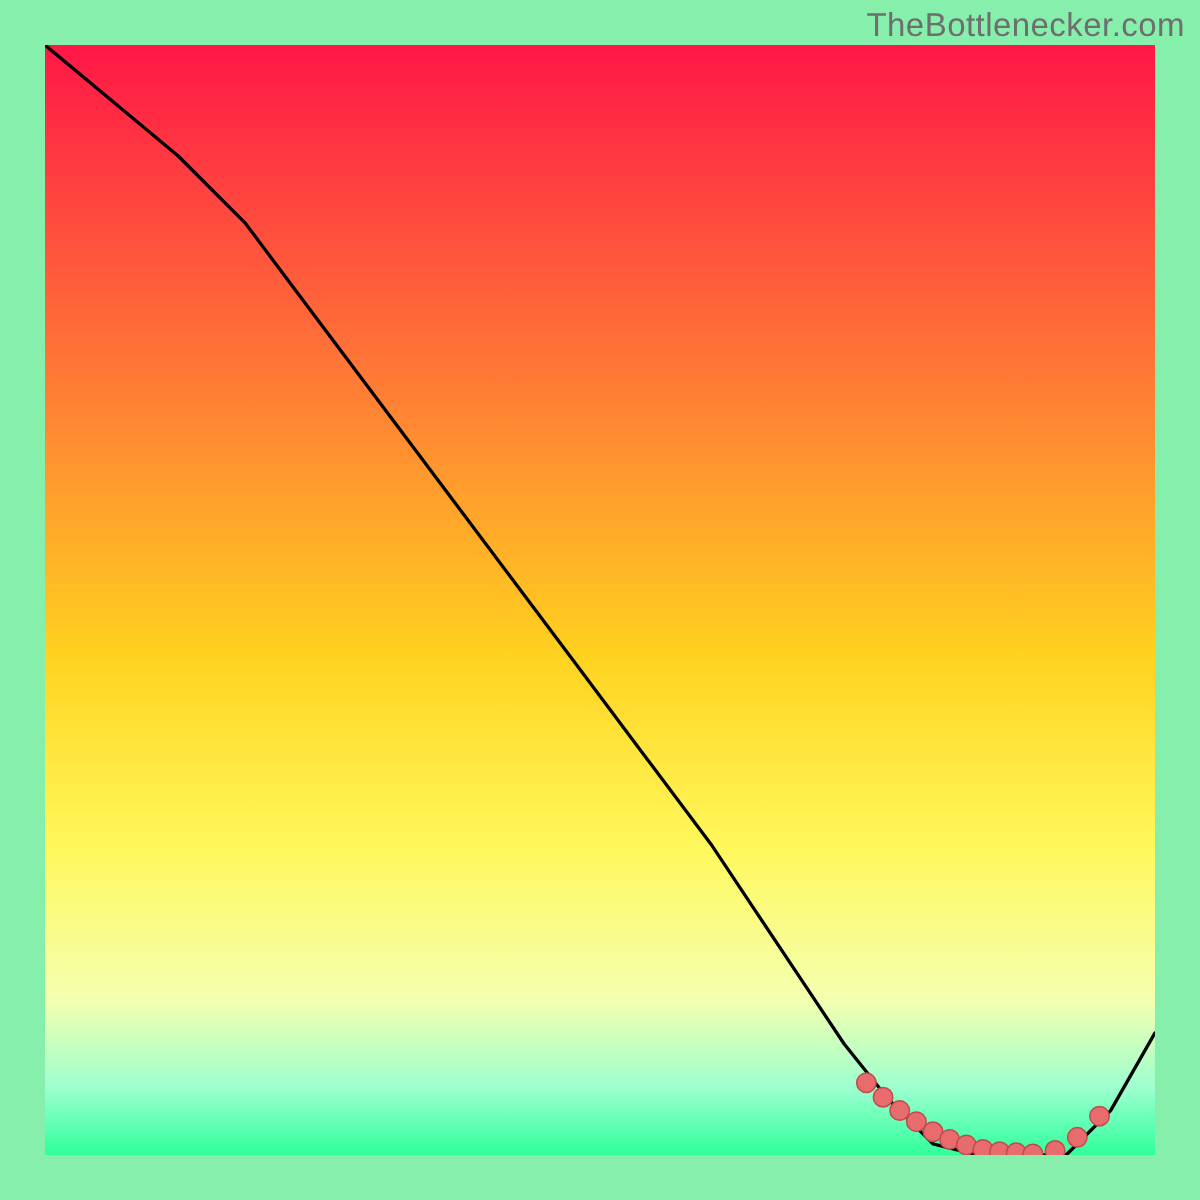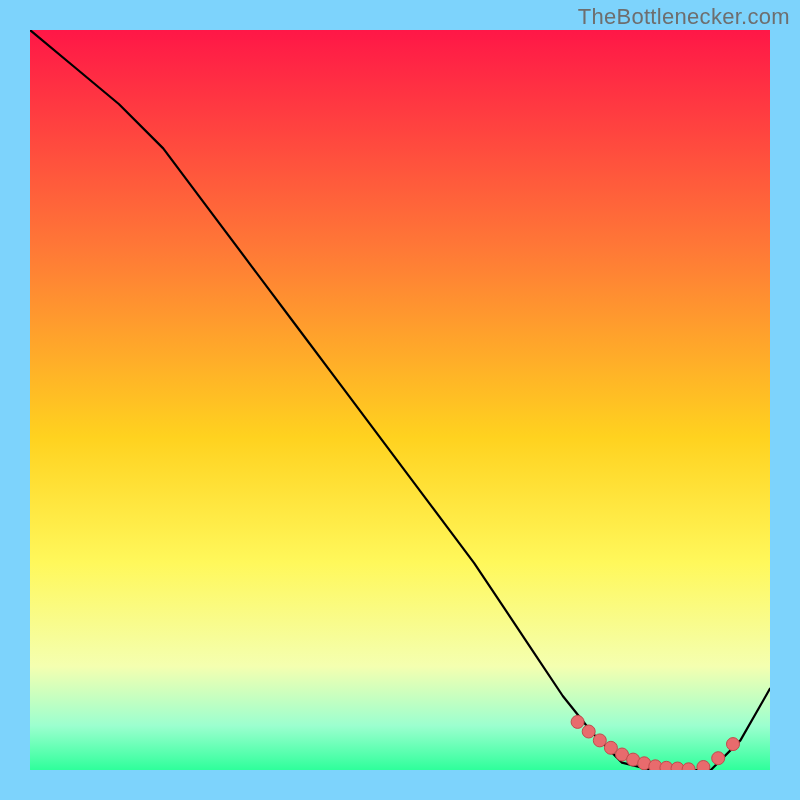--- a/index.html
+++ b/index.html
@@ -10,21 +10,21 @@
     background: #000;
     overflow: hidden;
     font-family: Arial, Helvetica, sans-serif;
   }
   .frame {
     position: absolute;
     top: 0;
     left: 0;
     width: 800px;
     height: 800px;
-    background: #7dd3fc;
+    background: #86efac;
   }
   .watermark {
     position: absolute;
     top: 4px;
     right: 10px;
     color: #6e6e6e;
     font-size: 22px;
     font-weight: 400;
     letter-spacing: 0.3px;
     user-select: none;

